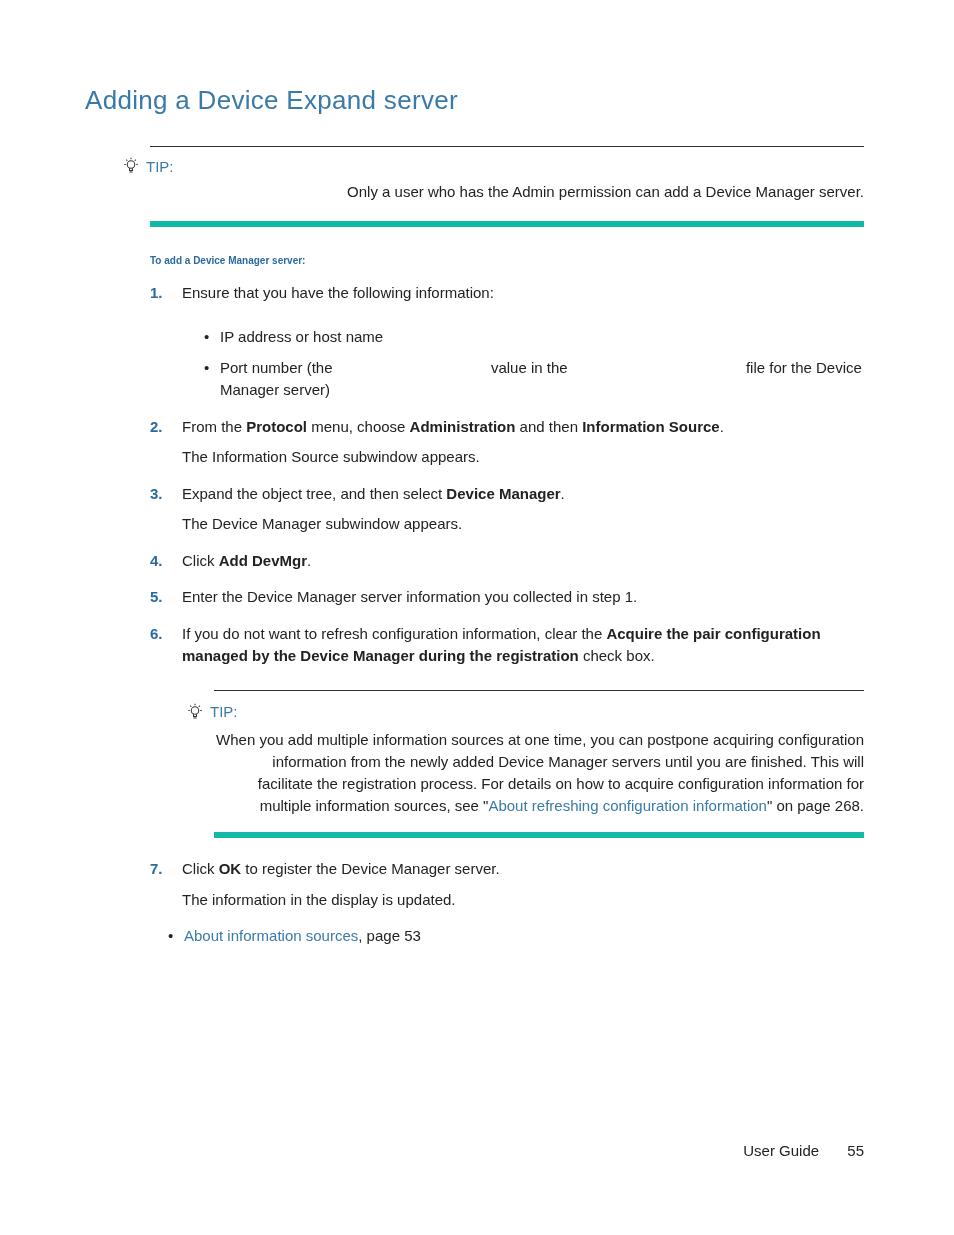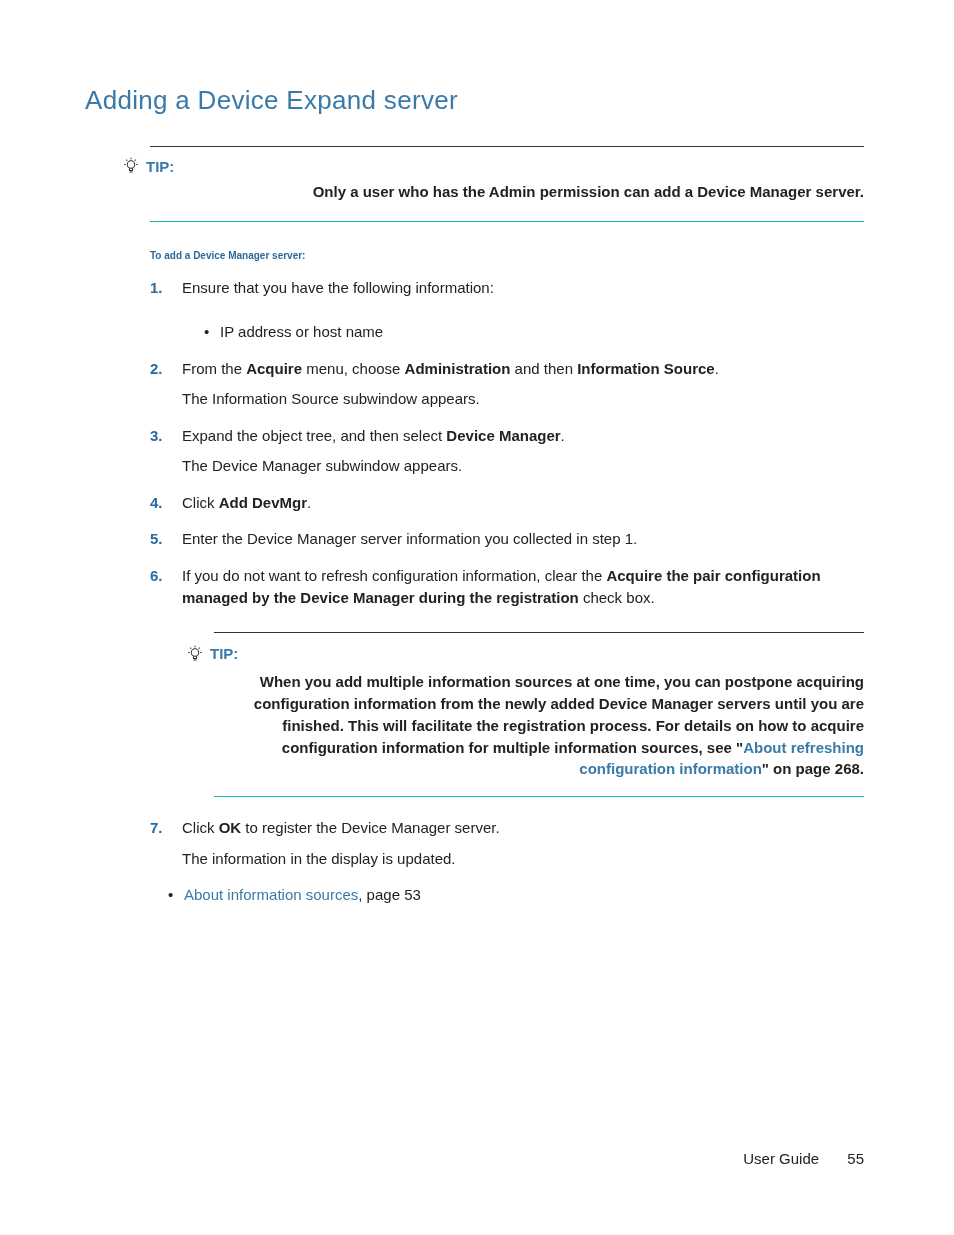--- a/index.html
+++ b/index.html
@@ -22,25 +22,24 @@
       font-size: 26px;
       font-weight: 300;
       margin-bottom: 30px;
       letter-spacing: 0.3px;
     }
     .content {
       margin-left: 65px;
     }
     .tip-block {
       border-top: 1px solid #333;
-      border-bottom: 1px solid #14b8a6;
+      border-bottom: 6px solid #14b8a6;
       padding: 10px 0 18px 0;
       margin-bottom: 28px;
       position: relative;
-      font-weight: bold;
     }
     .tip-block.inner {
       margin-left: 32px;
       margin-top: 22px;
       margin-bottom: 20px;
       padding-top: 10px;
       padding-bottom: 16px;
     }
     .tip-header {
       display: flex;
@@ -131,21 +130,21 @@
       line-height: 1.5;
     }
     ul.related > li::before {
       content: "•";
       position: absolute;
       left: 0;
       top: 0;
     }
     .footer {
       position: absolute;
-      bottom: 68px;
+      bottom: 76px;
       right: 90px;
       font-size: 15px;
     }
     .footer-page {
       margin-left: 24px;
     }
   </style>
 </head>
 <body>
 
@@ -170,24 +169,27 @@
     <div class="tip-body">Only a user who has the Admin permission can add a Device Manager server.</div>
   </div>
 
   <div class="subheading">To add a Device Manager server:</div>
 
   <ol class="steps">
     <li>
       <span>Ensure that you have the following information:</span>
       <ul class="sub">
         <li>IP address or host name</li>
+        <li>
+          <span>Port number (the </span><span style="display:inline-block;width:150px;"></span><span> value in the </span><span style="display:inline-block;width:170px;"></span><span> file for the Device Manager server)</span>
+        </li>
       </ul>
     </li>
     <li>
-      <span>From the </span><span class="bold">Acquire</span><span> menu, choose </span><span class="bold">Administration</span><span> and then </span><span class="bold">Information Source</span><span>.</span>
+      <span>From the </span><span class="bold">Protocol</span><span> menu, choose </span><span class="bold">Administration</span><span> and then </span><span class="bold">Information Source</span><span>.</span>
       <div class="step-followup">The Information Source subwindow appears.</div>
     </li>
     <li>
       <span>Expand the object tree, and then select </span><span class="bold">Device Manager</span><span>.</span>
       <div class="step-followup">The Device Manager subwindow appears.</div>
     </li>
     <li>
       <span>Click </span><span class="bold">Add DevMgr</span><span>.</span>
     </li>
     <li>

